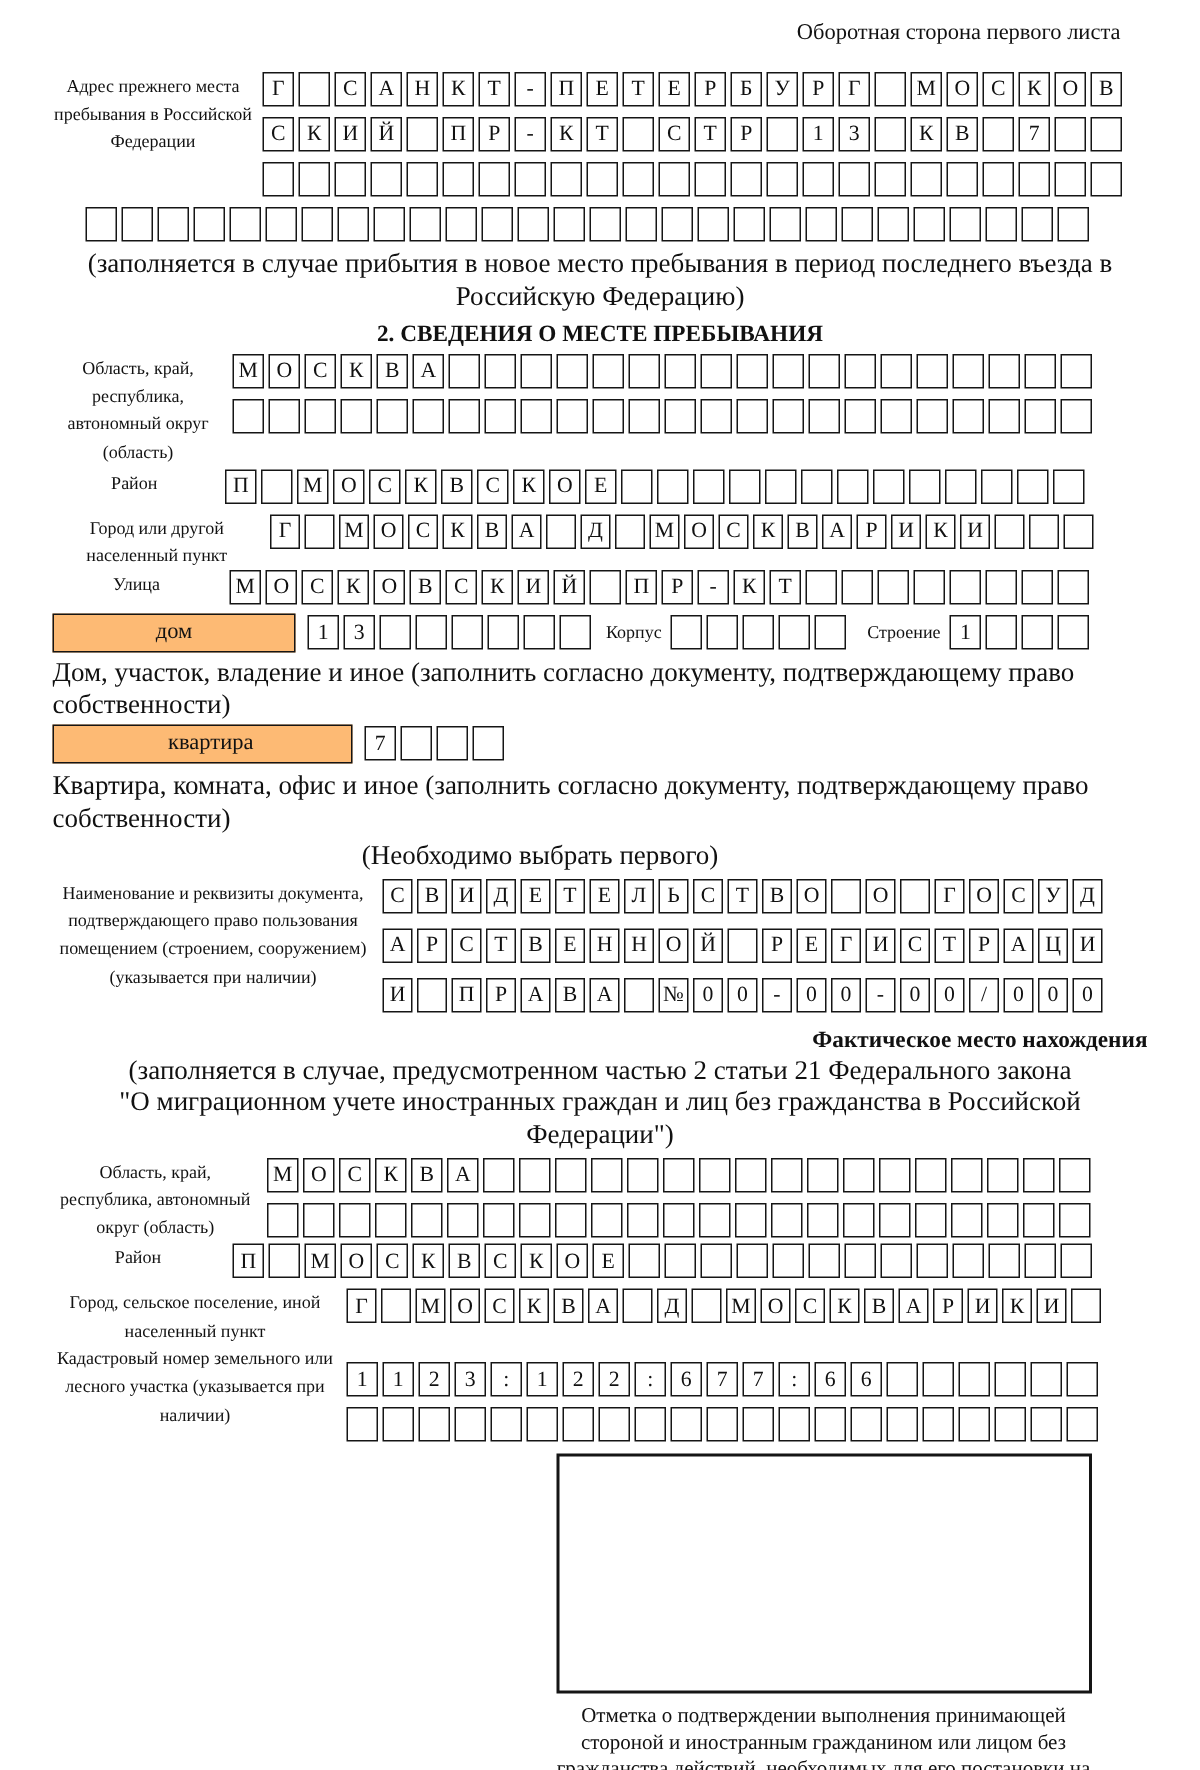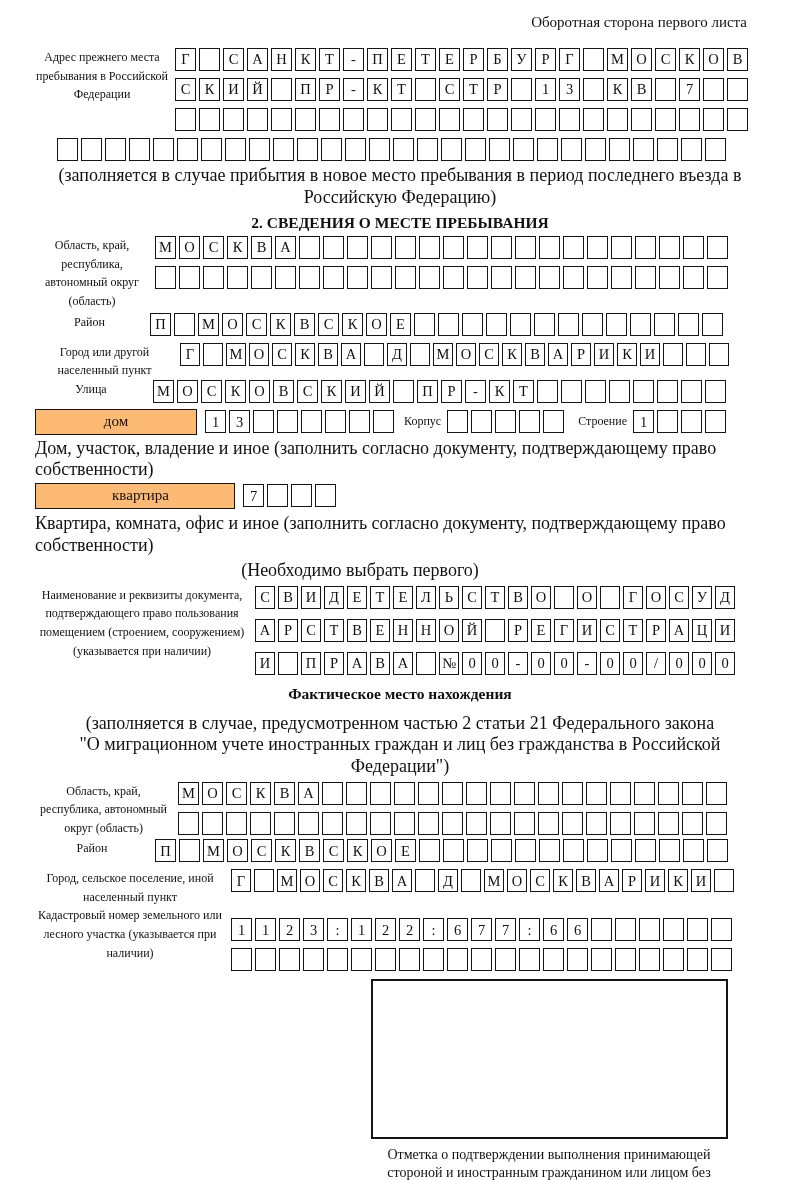--- a/index.html
+++ b/index.html
@@ -411,21 +411,21 @@
           <span class="cell">0</span>
           <span class="cell">0</span>
           <span class="cell">/</span>
           <span class="cell">0</span>
           <span class="cell">0</span>
           <span class="cell">0</span>
         </div>
     </div>
   </div>
 
-  <div class="heading" style="margin-top:10px;margin-bottom:10px;">Фактическое место нахождения</div>
+  <div class="heading" style="margin-top:10px;margin-bottom:0;text-align:right;">Фактическое место нахождения</div>
   <div class="note center">(заполняется в случае, предусмотренном частью 2 статьи 21 Федерального закона</div>
   <div class="note center mb4">"О миграционном учете иностранных граждан и лиц без гражданства в Российской Федерации")</div>
 
   <div class="fieldblock">
     <div class="flabel" style="width:143px;">Область, край, республика, автономный округ (область)</div>
     <div class="cellscol">
       <div class="cellrow">
           <span class="cell">М</span>
           <span class="cell">О</span>
           <span class="cell">С</span>

